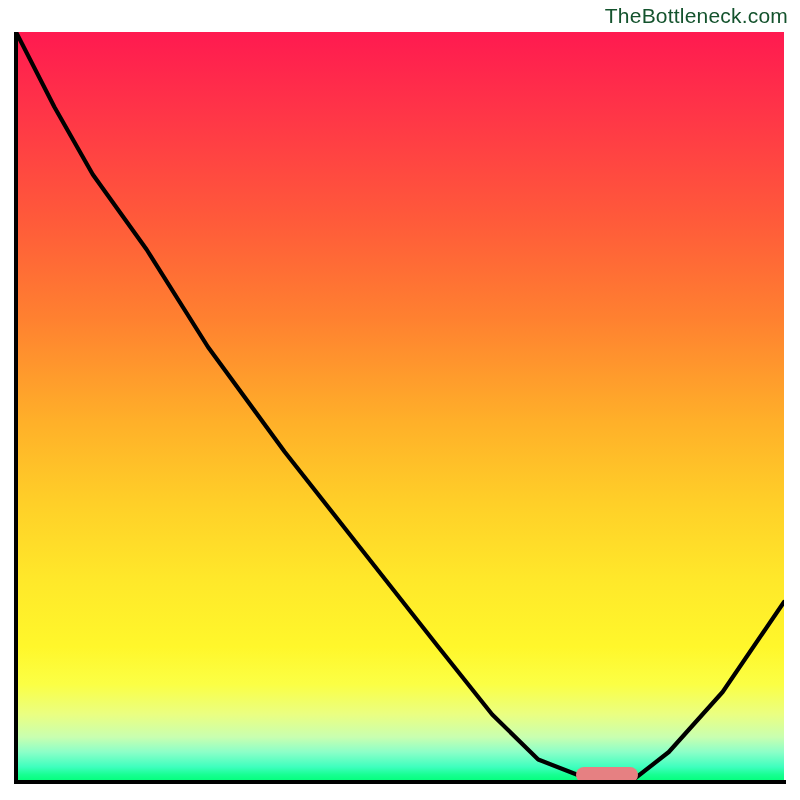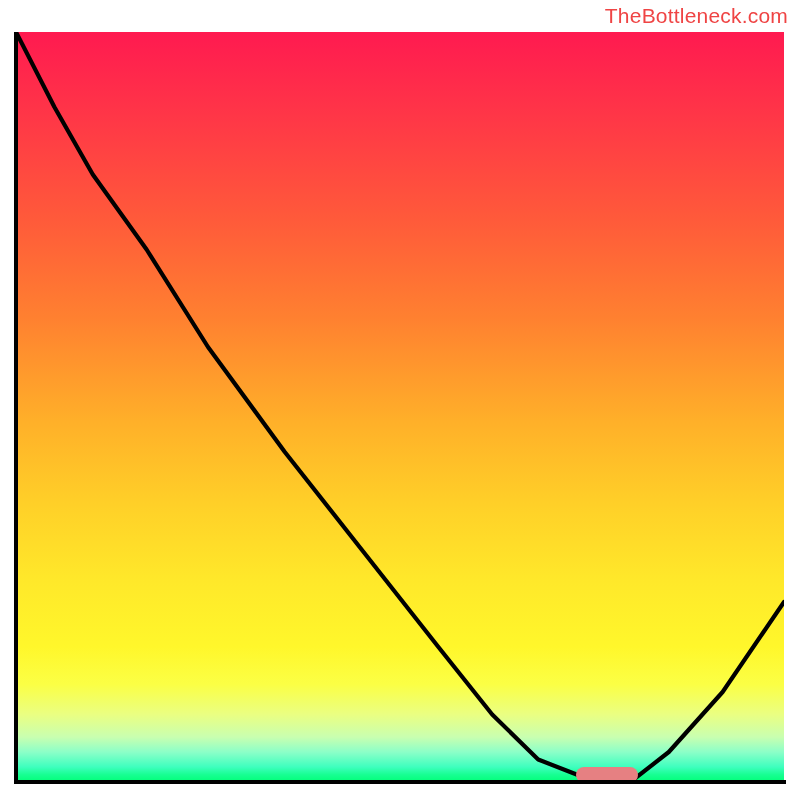--- a/index.html
+++ b/index.html
@@ -8,21 +8,21 @@
     width: 800px;
     height: 800px;
     background: #ffffff;
     font-family: Arial, sans-serif;
     position: relative;
   }
   .watermark {
     position: absolute;
     top: 4px;
     right: 12px;
-    color: #ef4444;
+    color: #14532d;
     font-size: 21px;
     font-weight: 500;
     letter-spacing: 0.2px;
     z-index: 20;
   }
   .plot-area {
     position: absolute;
     left: 16px;
     top: 32px;
     width: 768px;

